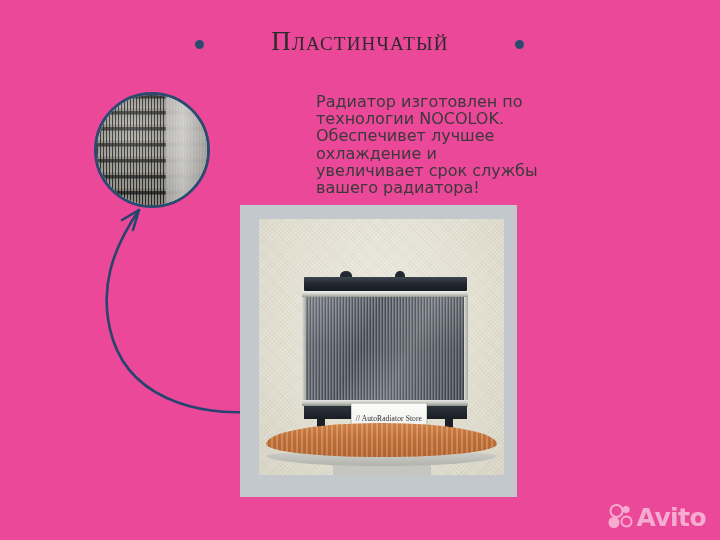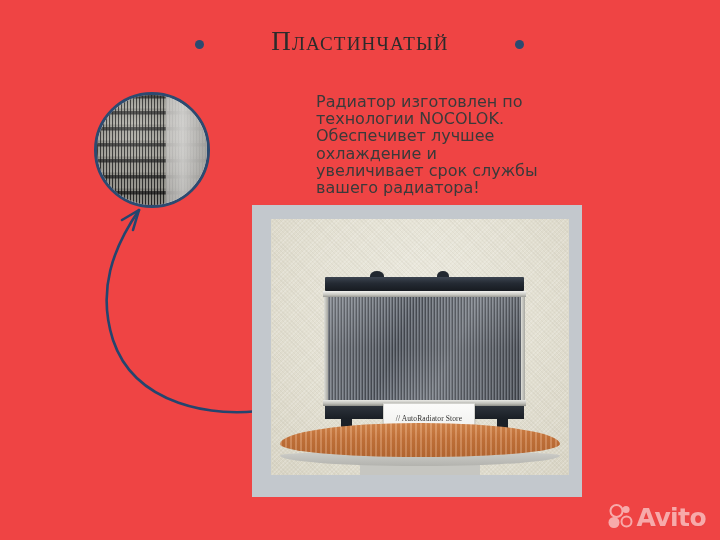--- a/index.html
+++ b/index.html
@@ -12,21 +12,21 @@
     height: 540px;
     position: relative;
     overflow: hidden;
     font-family: "Liberation Sans", sans-serif;
     background: #ffffff;
   }
 
   .slide {
     position: absolute;
     inset: 0;
-    background: #ef4444;
+    background: #ec4899;
   }
 
   
   .title {
     position: absolute;
     left: 225px;
     top: 26px;
     width: 270px;
     text-align: center;
     font-family: "Liberation Serif", "DejaVu Serif", serif;
@@ -107,23 +107,23 @@
     left: 95px;
     top: 190px;
     width: 185px;
     height: 225px;
     overflow: visible;
   }
 
   
   .photo-frame {
     position: absolute;
-    left: 252px;
+    left: 240px;
     top: 205px;
-    width: 330px;
+    width: 277px;
     height: 292px;
     background: #c3c8cd;
     box-sizing: border-box;
   }
   .photo-inner {
     position: absolute;
     left: 19px;
     top: 14px;
     right: 13px;
     bottom: 22px;

